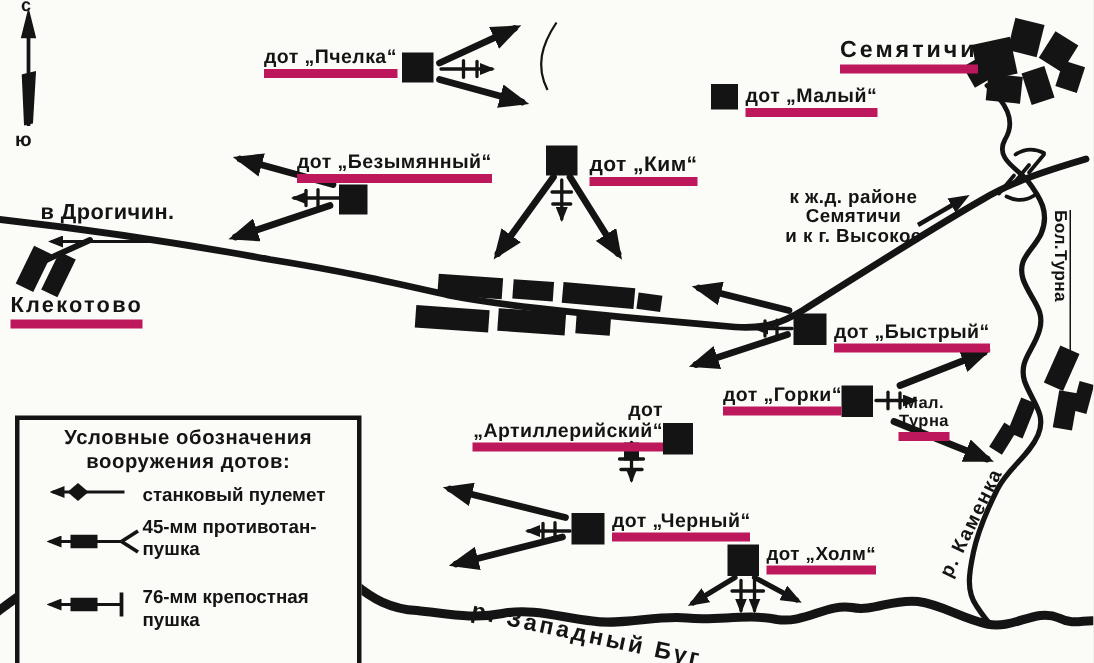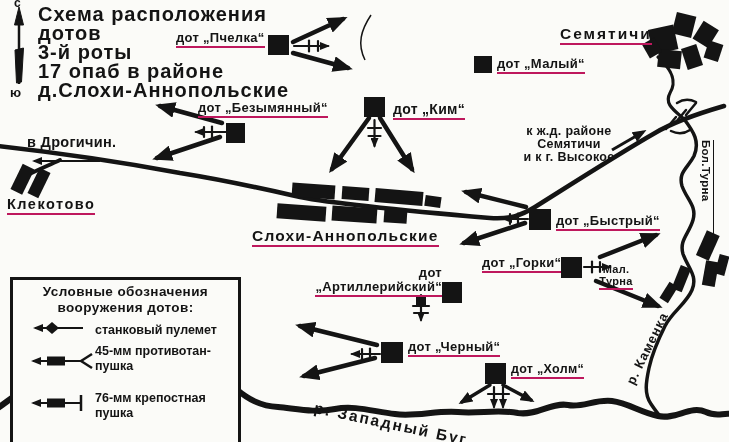--- a/index.html
+++ b/index.html
@@ -1,20 +1,20 @@
 <!DOCTYPE html>
 <html><head>
 <meta charset="utf-8">
 <style>
   html,body{margin:0;padding:0;background:#e8e8e6;}
   #stage{position:relative;width:729px;height:442px;background:#fbfbf8;overflow:hidden;
          font-family:"Liberation Sans",sans-serif;color:#141414;}
   #mapsvg{position:absolute;left:0;top:0;}
   .lbl{position:absolute;font-weight:700;color:#141414;white-space:nowrap;letter-spacing:.3px;line-height:1.05;}
-  .u{border-bottom:2px solid #be185d;padding-bottom:1px;}
+  .u{border-bottom:6px solid #be185d;padding-bottom:1px;}
   .title-line{font-weight:800;font-size:20px;line-height:19px;letter-spacing:1px;}
   .stn{width:150px;text-align:center;font-size:12.5px;line-height:13px;}
   .vert{writing-mode:vertical-rl;text-orientation:mixed;}
   #legend{position:absolute;left:10px;top:277px;width:231px;height:191px;border:3.5px solid #141414;
           background:#fbfbf8;box-sizing:border-box;}
   .leg-title{position:absolute;width:100%;text-align:center;font-weight:800;font-size:13.5px;letter-spacing:.4px;}
   .leg-lbl{position:absolute;font-weight:600;font-size:12.5px;line-height:14.5px;white-space:nowrap;}
   .leg-sym{position:absolute;}
 </style>
 </head>
@@ -177,35 +177,27 @@
           <line x1="414" y1="313" x2="428" y2="313"></line>
       </g>
       <g>
         <line x1="494" y1="387" x2="494" y2="407" marker-end="url(#smlAH)"></line>
         <line x1="503" y1="387" x2="503" y2="407" marker-end="url(#smlAH)"></line>
         <line x1="488" y1="394" x2="509" y2="394"></line>
       </g>
     </g>
   </svg>
 
-  <div class="lbl" style="left:38px;top:5px;">
-    <div class="title-line">Схема расположения</div>
-    <div class="title-line">дотов</div>
-    <div class="title-line">3-й роты</div>
-    <div class="title-line">17 опаб в районе</div>
-    <div class="title-line">д.Слохи-Аннопольские</div>
-  </div>
 
   <div class="lbl" style="left:14px;top:-3px;font-size:12px;">с</div>
   <div class="lbl" style="left:10px;top:86px;font-size:13px;">ю</div>
 
   <div class="lbl" style="left:27px;top:135px;font-size:14.5px;">в Дрогичин.</div>
   <div class="lbl" style="left:7px;top:197px;font-size:14.5px;letter-spacing:1.5px;"><span class="u">Клекотово</span></div>
   <div class="lbl" style="left:560px;top:26px;font-size:15.5px;letter-spacing:2px;"><span class="u">Семятичи</span></div>
-  <div class="lbl" style="left:252px;top:228px;font-size:15.5px;letter-spacing:1.2px;"><span class="u">Слохи-Аннопольские</span></div>
   <div class="lbl stn" style="left:494px;top:125px;">
     <div>к ж.д. районе</div>
     <div>Семятичи</div>
     <div>и к г. Высокое</div>
   </div>
   <div class="lbl" style="left:593px;top:264px;width:46px;text-align:center;font-size:11px;">
     <div>Мал.</div>
     <div><span class="u">Турна</span></div>
   </div>
   <div class="lbl vert" style="left:700px;top:140px;font-size:11.5px;height:100px;border-right:1.5px solid #141414;padding-right:1px;">Бол.Турна</div>

